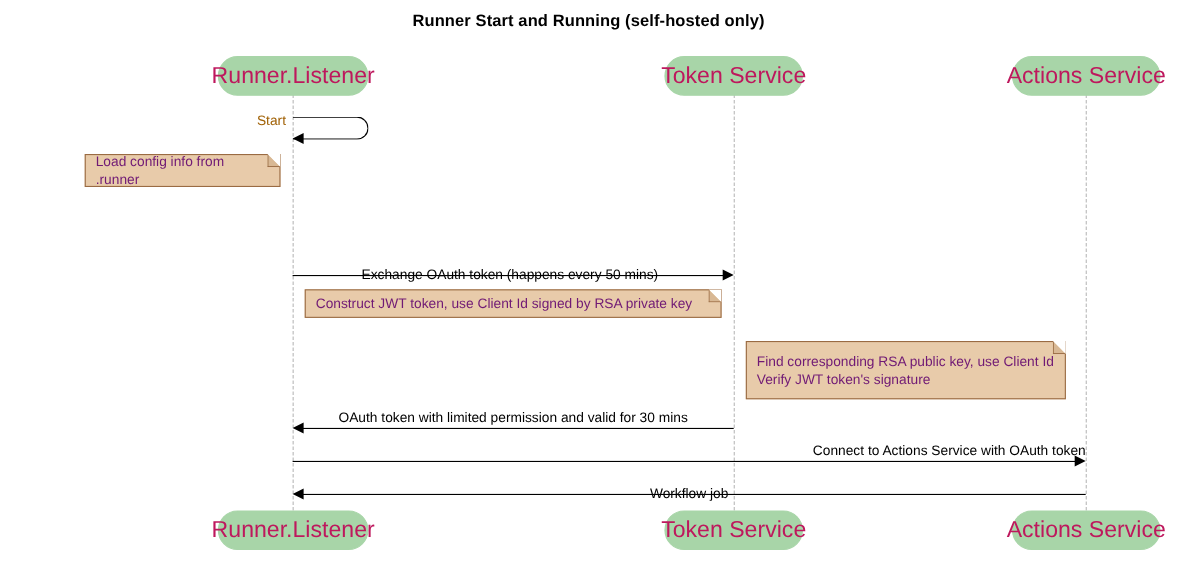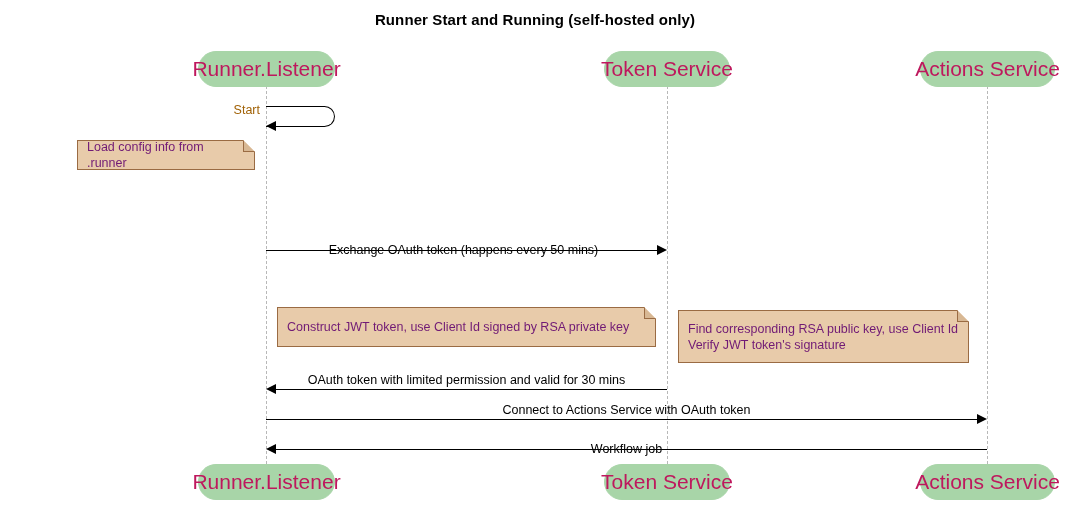--- a/index.html
+++ b/index.html
@@ -174,38 +174,38 @@
     <span>Load config info from .runner</span>
     <span class="fold2"></span>
     <span class="fold"></span>
   </div>
 
 
   <div class="msg-label" style="left:263px; top:233px; width:401px;margin-top:10px;">Exchange OAuth token (happens every 50 mins)</div>
   <div class="msg-line" style="left:266px; top:250px; width:392px;"></div>
   <div class="arrowhead right" style="left:657px; top:245px;"></div>
 
-  <div class="note" style="left:277px; top:263px; width:379px; height:40px;margin-top:44px;">
+  <div class="note" style="left:277px; top:263px; width:379px; height:26px;">
     <span>Construct JWT token, use Client Id signed by RSA private key</span>
     <span class="fold2"></span>
     <span class="fold"></span>
   </div>
 
   <div class="note" style="left:678px; top:310px; width:291px; height:53px;">
     <span>Find corresponding RSA public key, use Client Id
 Verify JWT token's signature</span>
     <span class="fold2"></span>
     <span class="fold"></span>
   </div>
 
   <div class="msg-label" style="left:266px; top:373px; width:401px;">OAuth token with limited permission and valid for 30 mins</div>
   <div class="msg-line" style="left:275px; top:389px; width:392px;"></div>
   <div class="arrowhead left" style="left:266px; top:384px;"></div>
 
-  <div class="msg-label" style="left:266px; top:403px; width:721px;">Connect to Actions Service with OAuth token</div>
+  <div class="msg-label" style="left:266px; top:403px; width:721px;text-align:right;">Connect to Actions Service with OAuth token</div>
   <div class="msg-line" style="left:266px; top:419px; width:712px;"></div>
   <div class="arrowhead right" style="left:977px; top:414px;"></div>
 
   <div class="msg-label" style="left:266px; top:442px; width:721px;">Workflow job</div>
   <div class="msg-line" style="left:275px; top:449px; width:712px;"></div>
   <div class="arrowhead left" style="left:266px; top:444px;"></div>
 
 </div>
 
 </body></html>

